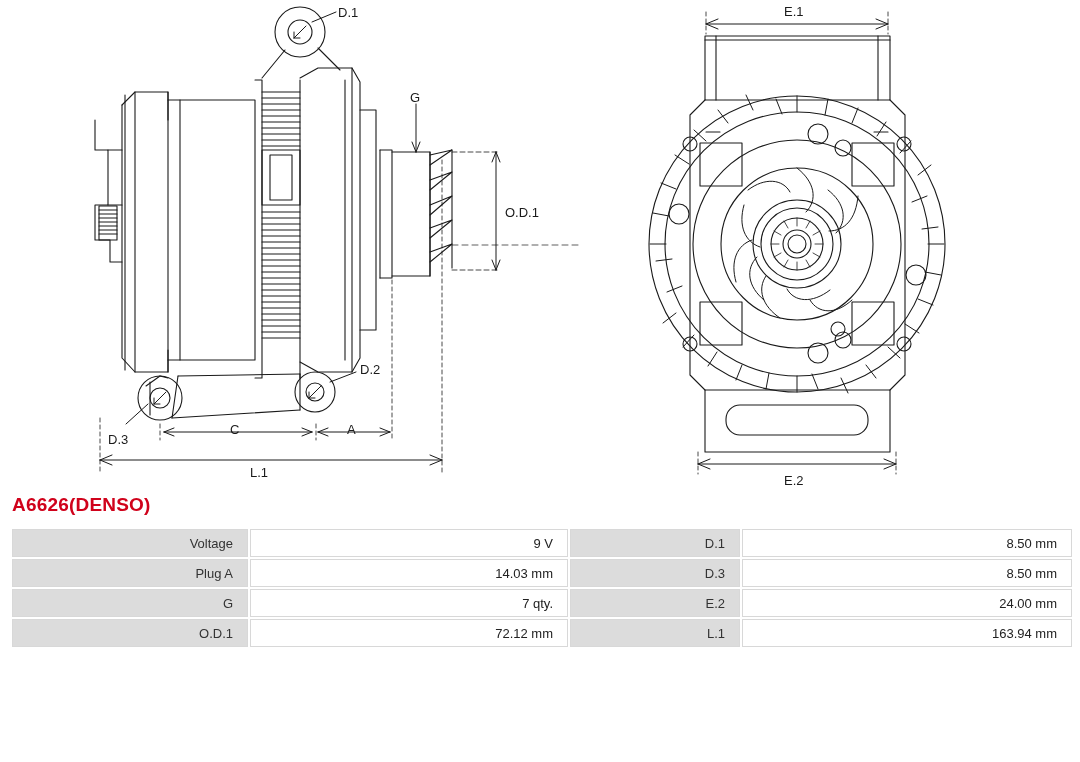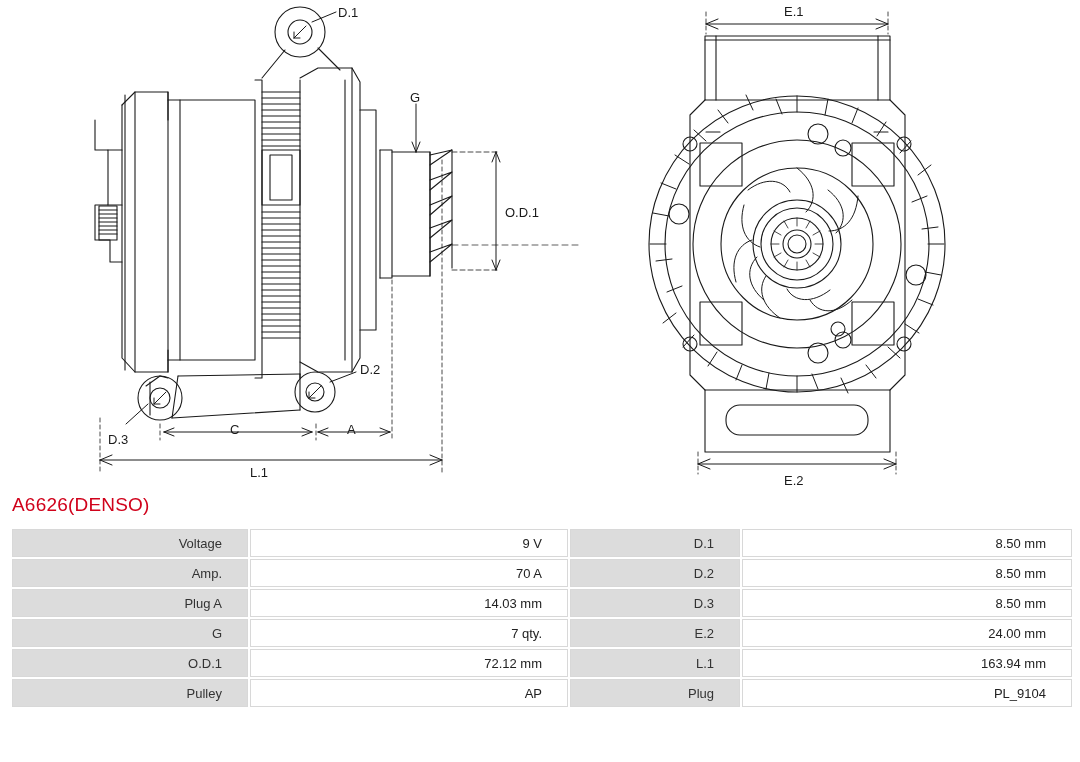--- a/index.html
+++ b/index.html
@@ -30,38 +30,38 @@
     position: absolute;
     top: 0;
     left: 0;
   }
   
   .part-title {
     position: absolute;
     left: 12px;
     top: 494px;
     font-size: 19px;
-    font-weight: normal;
+    font-weight: bold;
     color: #d0021b;
     letter-spacing: 0.2px;
   }
   
   .spec-table {
     position: absolute;
     left: 10px;
     top: 527px;
     width: 1060px;
     border-collapse: separate;
     border-spacing: 2px;
     table-layout: fixed;
     font-size: 13px;
   }
   .spec-table td {
     height: 26px;
-    padding: 0 25px;
+    padding: 0 14px;
     background: #ffffff;
     border: 1px solid #d8d8d8;
     text-align: right;
     white-space: nowrap;
     overflow: hidden;
   }
   .spec-table td.label {
     background: #dcdcdc;
     color: #333333;
   }
@@ -313,45 +313,33 @@
         <col class="col-v2">
     </colgroup>
     <tbody>
       <tr>
         <td class="label">Voltage</td>
         <td>9 V</td>
         <td class="label">D.1</td>
         <td>8.50 mm</td>
       </tr>
       <tr>
-        <td class="label">Amp.</td>
-        <td>70 A</td>
-        <td class="label">D.2</td>
-        <td>8.50 mm</td>
-      </tr>
-      <tr>
         <td class="label">Plug A</td>
         <td>14.03 mm</td>
         <td class="label">D.3</td>
         <td>8.50 mm</td>
       </tr>
       <tr>
         <td class="label">G</td>
         <td>7 qty.</td>
         <td class="label">E.2</td>
         <td>24.00 mm</td>
       </tr>
       <tr>
         <td class="label">O.D.1</td>
         <td>72.12 mm</td>
         <td class="label">L.1</td>
         <td>163.94 mm</td>
       </tr>
-      <tr>
-        <td class="label">Pulley</td>
-        <td>AP</td>
-        <td class="label">Plug</td>
-        <td>PL_9104</td>
-      </tr>
     </tbody>
   </table>
 
 </div>
 
 </body></html>

